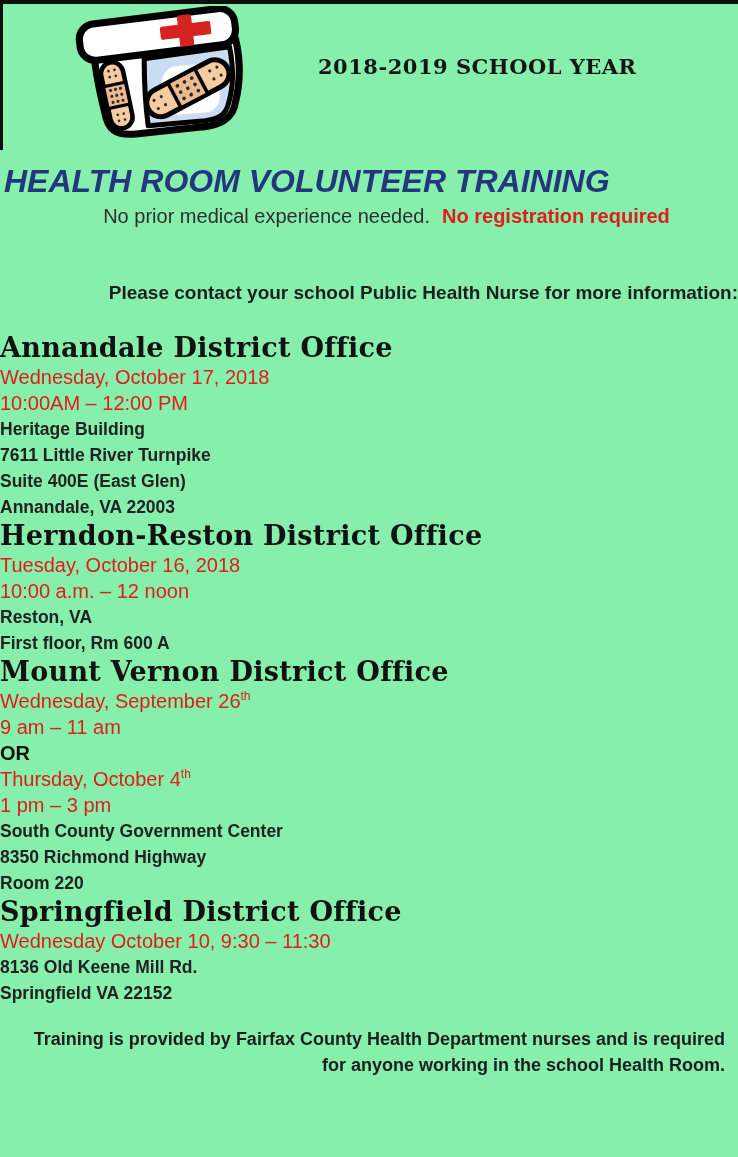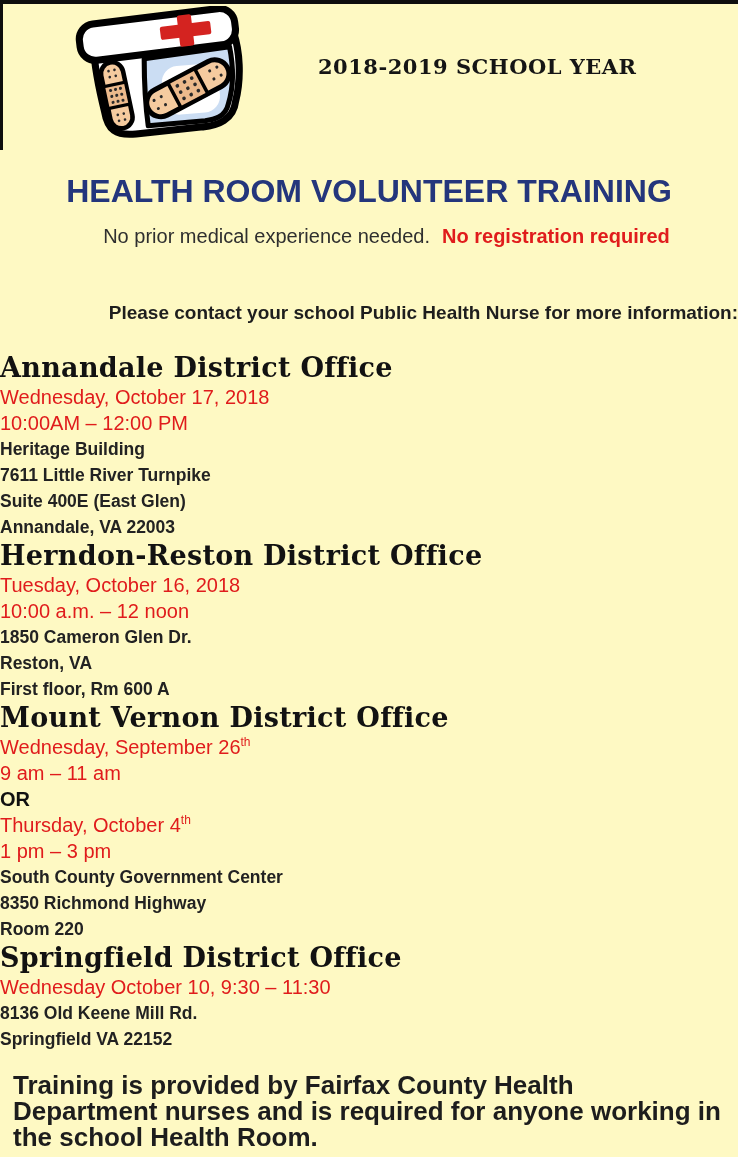--- a/index.html
+++ b/index.html
@@ -1,41 +1,41 @@
 <!DOCTYPE html>
 <html><head>
 <meta charset="utf-8">
 <style>
   html,body{margin:0;padding:0;background:#ffffff;}
   .page{
     position:relative;
     width:738px;height:1157px;
-    background:#fef9c3;
+    background:#86efac;
     overflow:hidden;
     font-family:"Liberation Sans",sans-serif;
     color:#1e1e1e;
   }
   .top-border{position:absolute;top:0;left:0;width:738px;height:4px;background:#0e0e0e;}
   .left-border{position:absolute;top:0;left:0;width:3px;height:150px;background:#0e0e0e;}
 
   .header{position:relative;height:150px;}
   .kit{position:absolute;left:62px;top:6px;width:205px;height:132px;}
   .school-year{
     position:absolute;left:318px;top:54px;
     font-family:"DejaVu Serif","Liberation Serif",serif;
     font-weight:700;font-size:21px;letter-spacing:0.5px;color:#151515;
     white-space:nowrap;
   }
 
   .title{
-    margin:14px;padding-top:8px;
-    text-align:center;
+    margin:4px;padding-top:8px;
     font-size:32px;line-height:38px;
     font-weight:700;color:#24367c;letter-spacing:0px;
     white-space:nowrap;
+    font-style:italic;
   }
   .subtitle{
     text-align:center;font-size:20px;line-height:24px;color:#2f2f2f;
     white-space:nowrap;
     padding-left:35px;
   }
   .subtitle .red{color:#e01c1c;font-weight:700;margin-left:12px;}
 
   .contact{
     margin-top:52px;
@@ -52,21 +52,21 @@
   }
   .line{line-height:26px;white-space:nowrap;}
   .line.red{color:#e01c1c;font-weight:400;font-size:20px;}
   .line.black{color:#222222;font-weight:700;font-size:17.5px;}
   .line.or{color:#111111;font-weight:700;font-size:20px;}
   .line sup{font-size:12px;line-height:0;}
 
   .footer{
     margin:20px auto 4px auto;
     max-width:712px;
-    text-align:left;font-weight:700;font-size:26px;line-height:26px;color:#1d1d1d;
+    text-align:right;font-weight:700;font-size:18px;line-height:26px;color:#1d1d1d;
   }
 </style>
 </head>
 <body>
 
 <div class="page">
   <div class="top-border"></div>
   <div class="left-border"></div>
 
   <div class="header">
@@ -153,21 +153,20 @@
       <div class="line black">Heritage Building</div>
       <div class="line black">7611 Little River Turnpike</div>
       <div class="line black">Suite 400E (East Glen)</div>
       <div class="line black">Annandale, VA 22003</div>
     </section>
 
     <section>
       <h2 class="office-name">Herndon-Reston District Office</h2>
       <div class="line red">Tuesday, October 16, 2018</div>
       <div class="line red">10:00 a.m. – 12 noon</div>
-      <div class="line black">1850 Cameron Glen Dr.</div>
       <div class="line black">Reston, VA</div>
       <div class="line black">First floor, Rm 600 A</div>
     </section>
 
     <section>
       <h2 class="office-name">Mount Vernon District Office</h2>
       <div class="line red"><span>Wednesday, September 26</span><sup>th</sup></div>
       <div class="line red">9 am – 11 am</div>
       <div class="line or">OR</div>
       <div class="line red"><span>Thursday, October 4</span><sup>th</sup></div>

